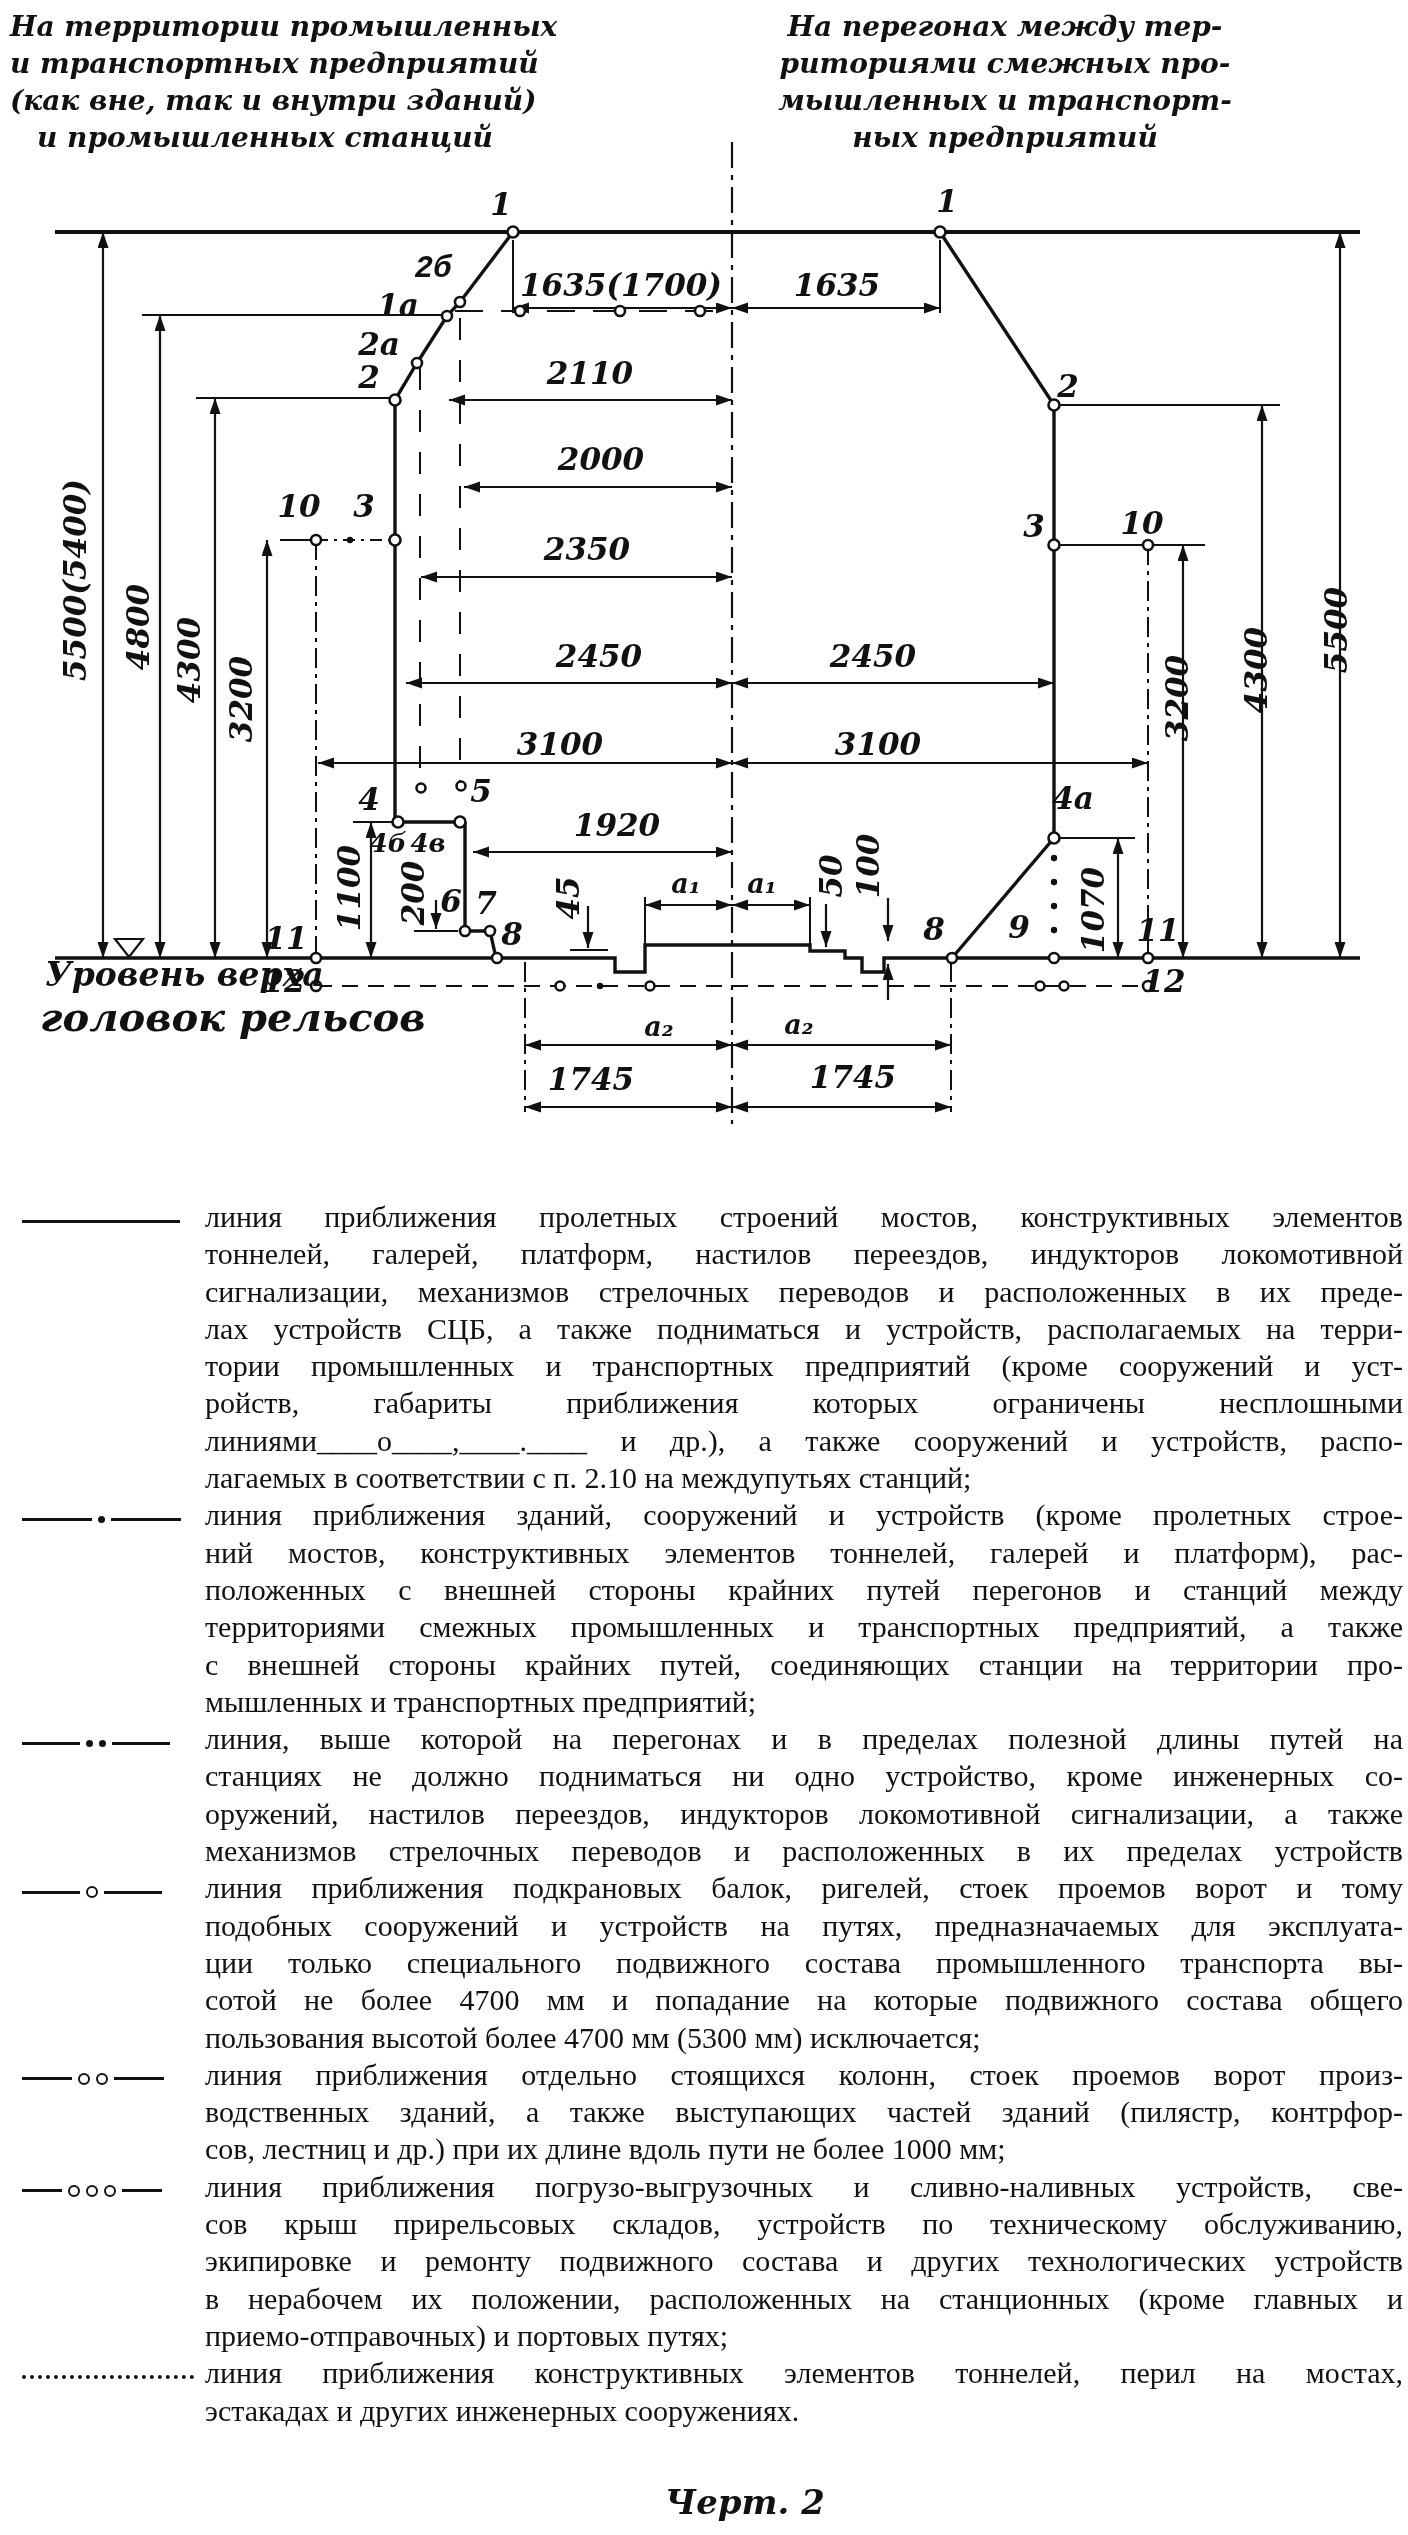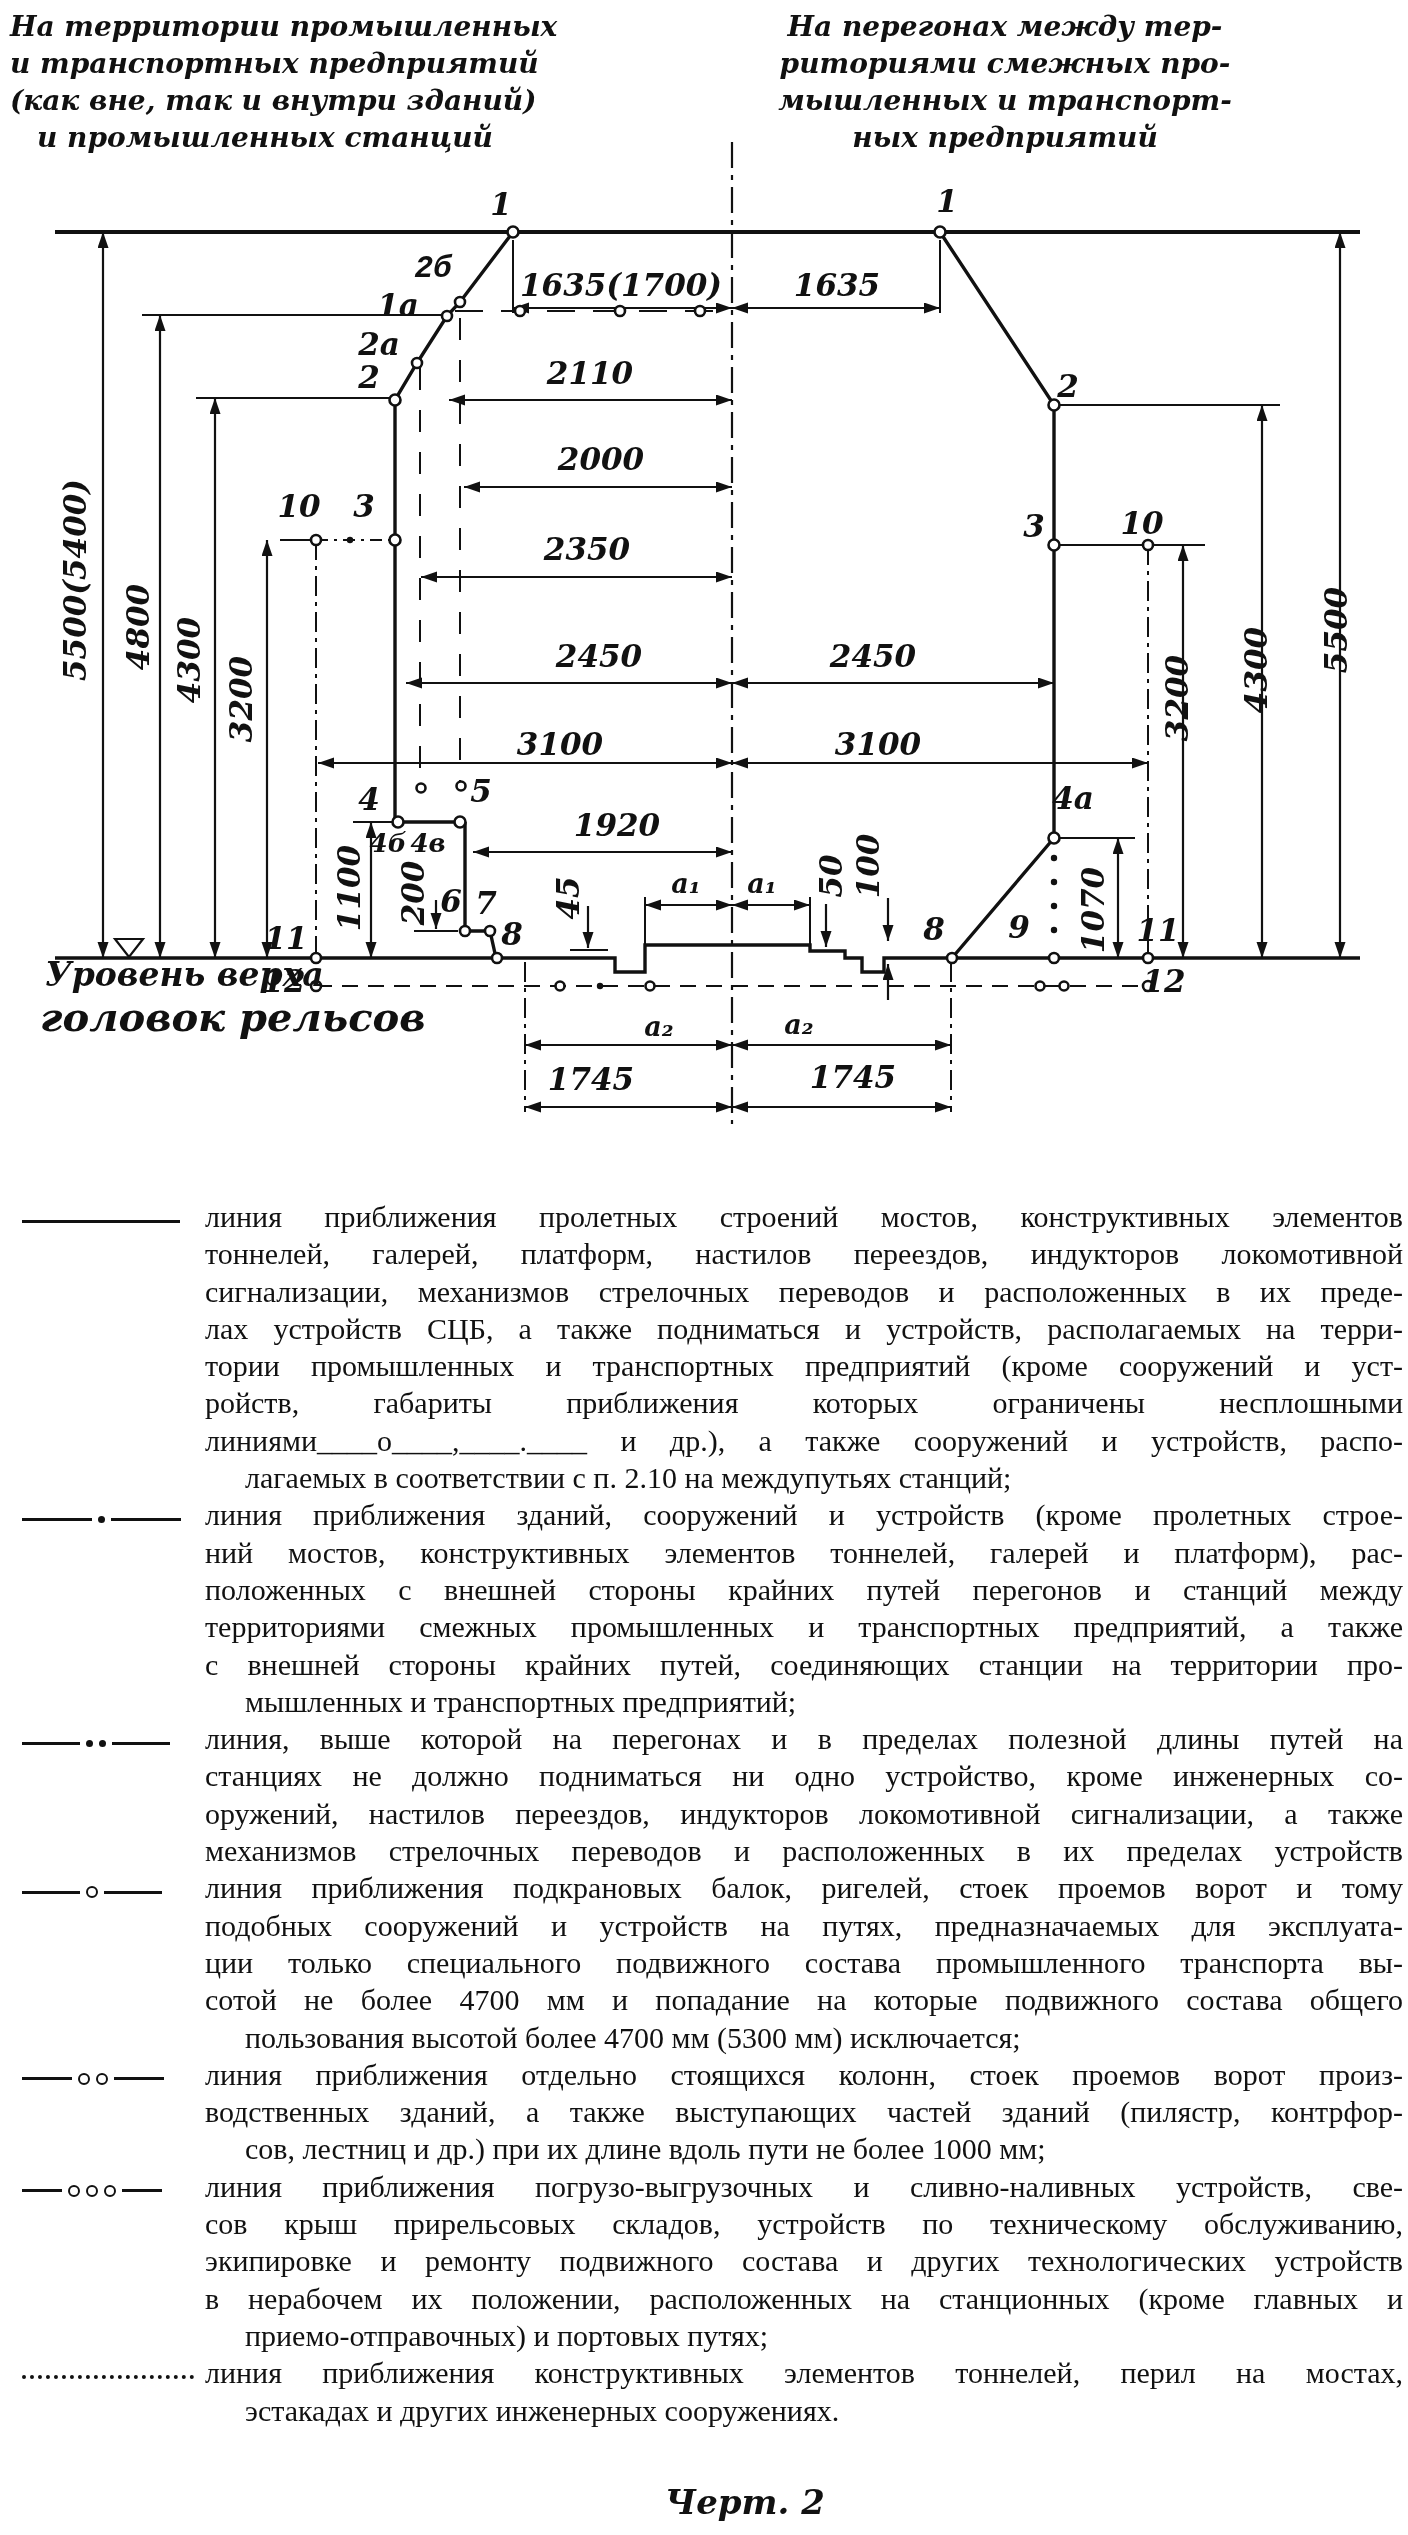--- a/index.html
+++ b/index.html
@@ -21,21 +21,21 @@
   .lg-sym{flex:0 0 197px;padding-top:16px;}
   .sym{display:flex;align-items:center;gap:6px;height:14px;margin-left:14px;}
   .seg{height:0;border-top:3.5px solid #111;}
   .s160{width:158px}.s72{width:70px}.s60{width:58px}.s52{width:50px}.s42{width:40px}
   .dot{width:7px;height:7px;border-radius:50%;background:#111;flex:0 0 auto;}
   .ring{width:12px;height:12px;border-radius:50%;border:2.5px solid #111;background:#fff;
         box-sizing:border-box;flex:0 0 auto;}
   .dotline{width:172px;height:0;border-top:4px dotted #111;}
   .lg-text{flex:1;font-size:30px;line-height:37.3px;}
   .jline{text-align:justify;text-align-last:justify;}
-  .lline{text-align:left;margin-left:40px;}
+  .lline{text-align:left;}
   .caption{position:absolute;top:2482px;left:100px;width:1290px;text-align:center;
            font:italic 700 34px "DejaVu Serif", serif;}
 </style>
 </head>
 <body>
 
 <div class="page">
 
   <div class="heading" id="hl">
       <div>На территории промышленных</div>

